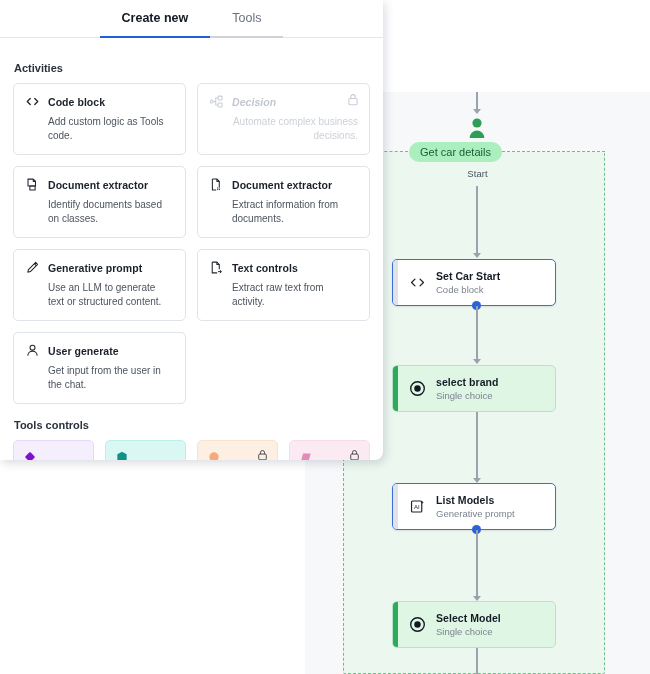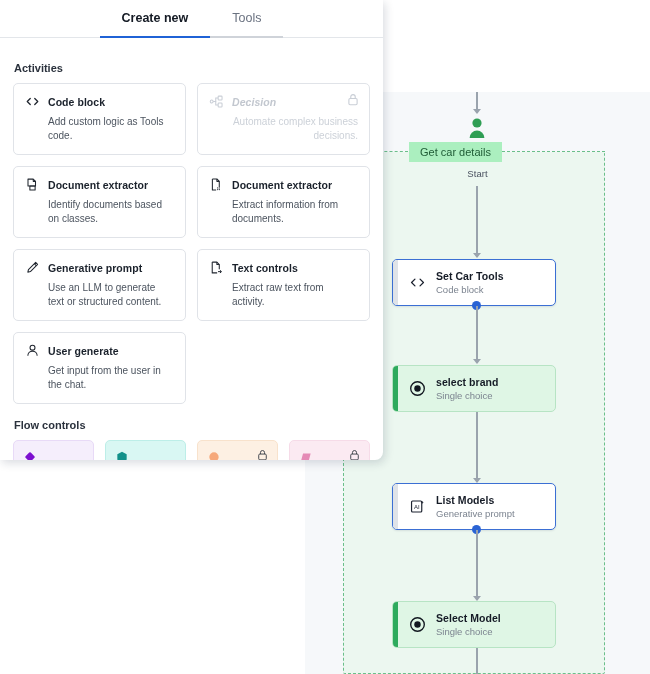--- a/index.html
+++ b/index.html
@@ -47,21 +47,21 @@
     left: 162px; top: 25px;
     width: 20px; height: 22px;
   }
   .scope-pill {
     position: absolute;
     left: 104px; top: 50px;
     height: 20px;
     padding: 0 11px;
     background: #abefbf;
     color: #1f5c36;
-    border-radius: 0;
+    border-radius: 10px;
     font-size: 11px;
     line-height: 20px;
     white-space: nowrap;
     text-align: center;
   }
   .start-label {
     position: absolute;
     left: 0; top: 76px;
     width: 345px;
     text-align: center;
@@ -269,21 +269,21 @@
 
     <div class="node blue" style="top:167px;">
       <div class="accent"></div>
       <div class="node-icon">
         <svg viewBox="0 0 20 20" width="17" height="17" fill="none" stroke="#1d2330" stroke-width="1.5" stroke-linecap="round" stroke-linejoin="round">
           <polyline points="7,6 3,10 7,14"></polyline>
             <polyline points="13,6 17,10 13,14"></polyline>
         </svg>
       </div>
       <div class="node-text">
-        <div class="node-title">Set Car Tools</div>
+        <div class="node-title">Set Car Start</div>
         <div class="node-sub">Code block</div>
       </div>
     </div>
     <div class="node-port" style="top:209px;"></div>
 
     <div class="conn" style="top:214px;height:55px;"></div>
     <div class="arrow-head" style="top:267px;"></div>
 
     <div class="node green" style="top:273px;">
       <div class="accent"></div>
@@ -449,21 +449,21 @@
                 <circle cx="10" cy="6.2" r="3.3"></circle>
                 <path d="M3.8 17 a6.2 6.2 0 0 1 12.4 0"></path>
               </svg>
             </span>
             <span class="card-title">User generate</span>
           </div>
           <div class="card-desc">Get input from the user in the chat.</div>
         </div>
       </div>
 
-      <div class="flow-title">Flow controls</div>
+      <div class="flow-title">Tools controls</div>
 
       <div class="flow-grid">
 
         <div class="flow-card" style="background:#f5eefc;border:1px solid #e8daf7;">
           <span>
             <svg viewBox="0 0 18 18" width="14" height="14">
                 <rect x="4.3" y="4.3" width="9.4" height="9.4" rx="1.4" transform="rotate(45 9 9)" fill="#7d0fd0"></rect>
               </svg>
           </span>
 

